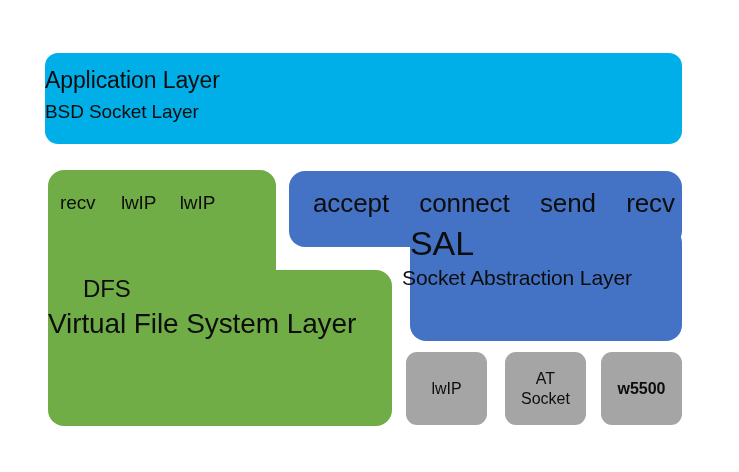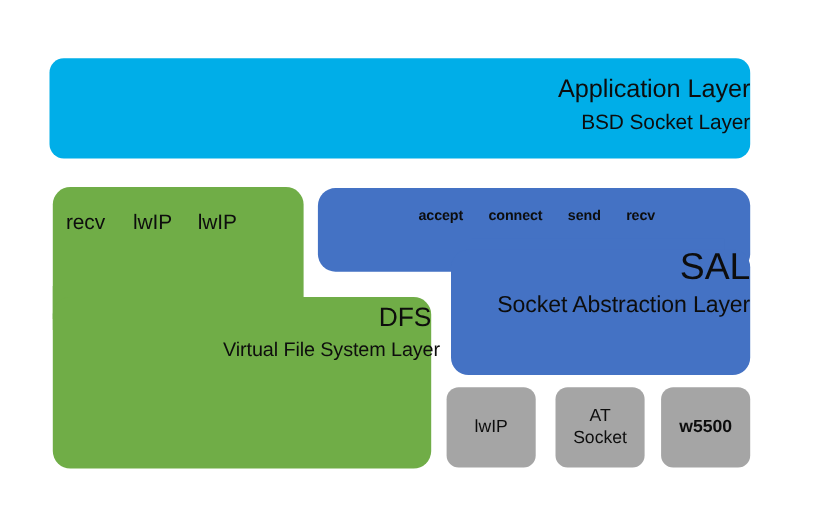--- a/index.html
+++ b/index.html
@@ -22,21 +22,21 @@
 
   
   .block {
     position: absolute;
     box-sizing: border-box;
   }
   .label {
     position: absolute;
     color: #0d0d0d;
     white-space: nowrap;
-    text-align: right;
+    text-align: left;
     line-height: 1.08;
     letter-spacing: -0.1px;
   }
 
   
   #app-layer {
     left: 45px;
     top: 53px;
     width: 637px;
     height: 91px;
@@ -99,26 +99,27 @@
     text-align: left;
   }
   #dfs-ops span { display: inline-block; }
   #dfs-ops .gap1 { width: 15px; }
   #dfs-ops .gap2 { width: 13px; }
   #dfs-title {
     left: 0;
     top: 106px;
     width: 344px;
     font-size: 24px;
+    padding-left: 35px;
   }
   #dfs-subtitle {
     left: 0;
     top: 139px;
     width: 352px;
-    font-size: 18px;
+    font-size: 28px;
   }
 
   
   #sal-layer {
     left: 289px;
     top: 171px;
     width: 393px;
     height: 170px;
   }
   #sal-layer .piece {
@@ -145,23 +146,22 @@
   #sal-joint {
     left: 140px;
     top: 46px;
     width: 230px;
     height: 40px;
   }
   #sal-ops {
     left: 24px;
     top: 18px;
     width: 350px;
-    font-size: 13px;
+    font-size: 26px;
     text-align: center;
-    font-weight: bold;
   }
   #sal-ops span { display: inline-block; }
   #sal-ops .gap { width: 16px; }
   #sal-title {
     left: 121px;
     top: 54px;
     width: 272px;
     font-size: 34px;
   }
   #sal-subtitle {

